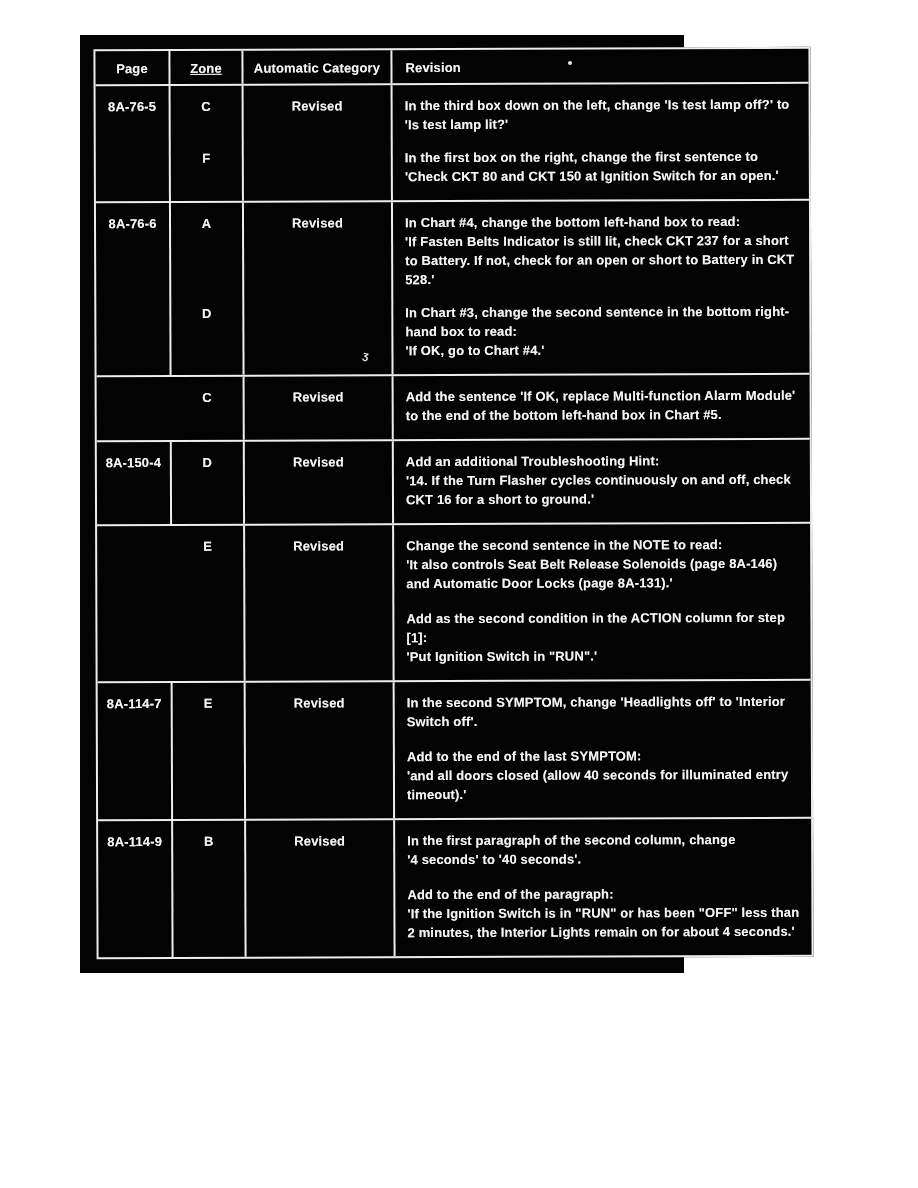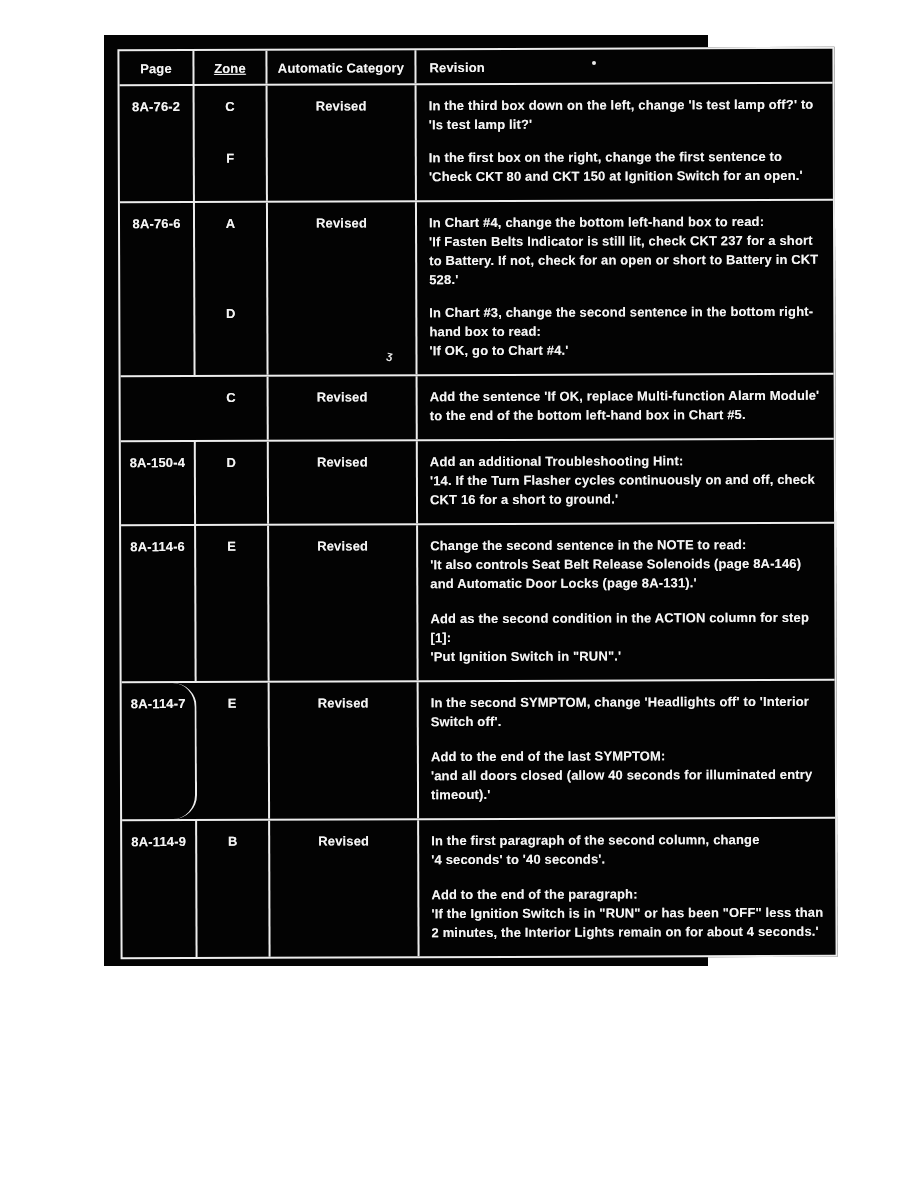--- a/index.html
+++ b/index.html
@@ -8,23 +8,23 @@
     --ink:#030303;
   }
   *{ box-sizing:border-box; margin:0; padding:0; }
   html,body{ background:#ffffff; }
   body{
     width:918px; height:1188px; position:relative; overflow:hidden;
     font-family:"Liberation Sans", sans-serif;
     -webkit-font-smoothing:antialiased;
   }
   .scan-panel{
-    position:absolute; left:104px; top:35px; width:604px;
+    position:absolute; left:80px; top:35px; width:604px;
     background:var(--ink);
-    padding:13px 8px 8px 15px;
+    padding:13px 8px 15px 15px;
   }
   .rev-table{
     width:717px;
     border:2px solid var(--line);
     background:var(--ink);
     color:var(--txt);
     font-weight:700;
     font-size:13px;
     line-height:19px;
     letter-spacing:.15px;
@@ -63,21 +63,21 @@
 
 <div class="scan-panel">
   <div class="rev-table" id="rev-table">
     <div class="trow header-row">
       <div class="hcell h-page b-right">Page</div>
       <div class="hcell h-zone">Zone</div>
       <div class="hcell h-cat b-lr">Automatic Category</div>
       <div class="hcell h-rev">Revision</div>
     </div>
   <div class="trow" style="grid-template-rows: repeat(2, auto);">
-    <div class="page-cell b-right" style="grid-area: 1 / 1 / 3;">8A-76-2</div>
+    <div class="page-cell b-right" style="grid-area: 1 / 1 / 3;">8A-76-5</div>
     <div class="cat-cell b-lr" style="grid-area: 1 / 3 / 3;">Revised</div>
   <div class="zone-cell entry-first" style="grid-area: 1 / 2;">C</div>
         <div class="rev-cell entry-first" style="grid-area: 1 / 4;">
           <div class="para">
             <div>In the third box down on the left, change 'Is test lamp off?' to 'Is test lamp lit?'</div>
           </div>
         </div>
         <div class="zone-cell" style="grid-area: 2 / 2;">F</div>
         <div class="rev-cell" style="grid-area: 2 / 4;">
           <div class="para">
@@ -118,36 +118,35 @@
     <div class="cat-cell b-lr" style="grid-area: 1 / 3 / 2;">Revised</div>
   <div class="zone-cell entry-first" style="grid-area: 1 / 2;">D</div>
         <div class="rev-cell entry-first" style="grid-area: 1 / 4;">
           <div class="para">
             <div>Add an additional Troubleshooting Hint:</div>
             <div>'14. If the Turn Flasher cycles continuously on and off, check CKT 16 for a short to ground.'</div>
           </div>
         </div>
       </div>
       <div class="trow" style="grid-template-rows: repeat(1, auto);">
-    <div class="page-cell b-right" style="grid-area: 1 / 1 / 2;">8A-114-6</div>
     <div class="cat-cell b-lr" style="grid-area: 1 / 3 / 2;">Revised</div>
   <div class="zone-cell entry-first" style="grid-area: 1 / 2;">E</div>
         <div class="rev-cell entry-first" style="grid-area: 1 / 4;">
           <div class="para">
             <div>Change the second sentence in the NOTE to read:</div>
             <div>'It also controls Seat Belt Release Solenoids (page 8A-146) and Automatic Door Locks (page 8A-131).'</div>
           </div>
           <div class="para">
             <div>Add as the second condition in the ACTION column for step [1]:</div>
             <div>'Put Ignition Switch in "RUN".'</div>
           </div>
         </div>
       </div>
       <div class="trow" style="grid-template-rows: repeat(1, auto);">
-    <div class="page-cell b-right" style="grid-area: 1 / 1 / 2; border-radius: 24px;">8A-114-7</div>
+    <div class="page-cell b-right" style="grid-area: 1 / 1 / 2;">8A-114-7</div>
     <div class="cat-cell b-lr" style="grid-area: 1 / 3 / 2;">Revised</div>
   <div class="zone-cell entry-first" style="grid-area: 1 / 2;">E</div>
         <div class="rev-cell entry-first" style="grid-area: 1 / 4;">
           <div class="para">
             <div>In the second SYMPTOM, change 'Headlights off' to 'Interior Switch off'.</div>
           </div>
           <div class="para">
             <div>Add to the end of the last SYMPTOM:</div>
             <div>'and all doors closed (allow 40 seconds for illuminated entry timeout).'</div>
           </div>

